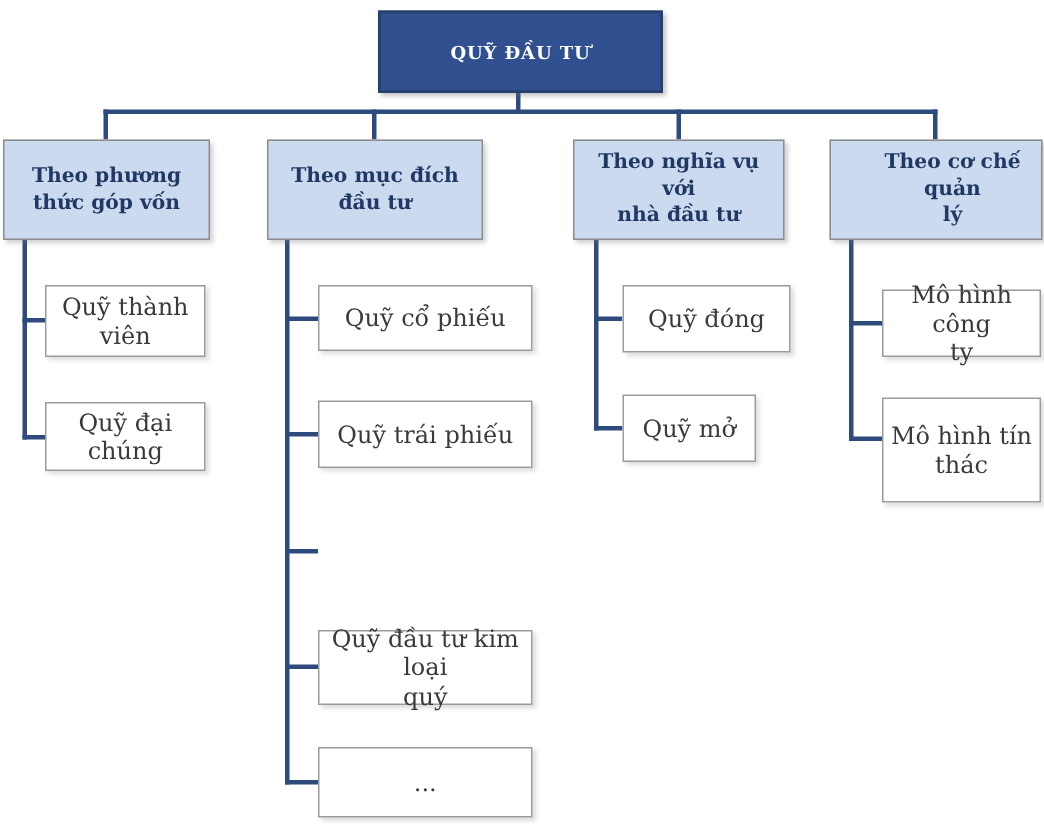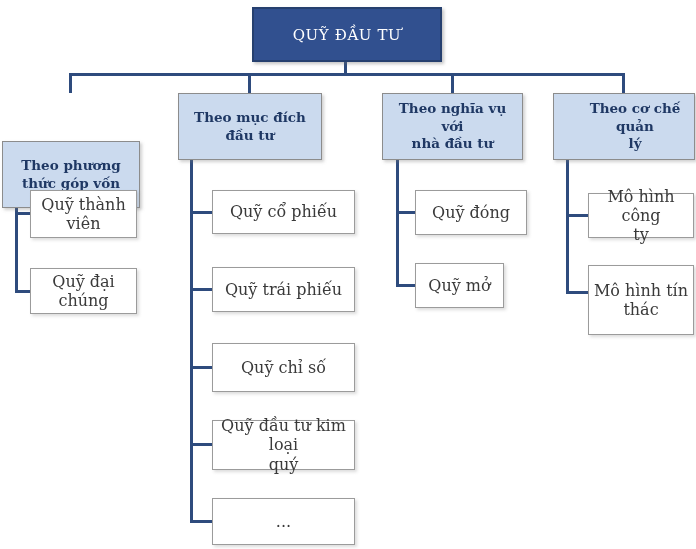--- a/index.html
+++ b/index.html
@@ -9,21 +9,21 @@
   }
   .node{
     position:absolute;box-sizing:border-box;
     display:flex;align-items:center;justify-content:center;
     text-align:center;white-space:pre-line;
   }
   .root{
     background:var(--root-fill,#31508f);
     border:2px solid var(--root-border,#26406f);
     color:var(--root-text,#ffffff);
-    font-weight:normal;font-size:15px;letter-spacing:.6px;
+    font-weight:bold;font-size:12px;letter-spacing:.6px;
     box-shadow:2px 2px 3px rgba(110,110,110,.4);
   }
   .branch{
     background:var(--branch-fill,#cbdaee);
     border:1px solid var(--branch-border,#8c8c8c);
     color:var(--branch-text,#1f3864);
     font-weight:bold;font-size:13.5px;line-height:1.3;
     padding:4px;
     box-shadow:2px 2px 3px rgba(120,120,120,.35);
   }
@@ -63,36 +63,35 @@
   <div class="line" style="left:396px;top:159px;width:3px;height:128px;"></div>
   <div class="line" style="left:396px;top:211px;width:19px;height:3px;"></div>
   <div class="line" style="left:396px;top:284px;width:19px;height:3px;"></div>
 
   <div class="line" style="left:566px;top:159px;width:3px;height:135px;"></div>
   <div class="line" style="left:566px;top:214px;width:22px;height:3px;"></div>
   <div class="line" style="left:566px;top:291px;width:22px;height:3px;"></div>
 
   <div class="node root" style="left:252px;top:7px;width:190px;height:55px;">QUỸ ĐẦU TƯ</div>
 
-  <div class="node branch" style="left:2px;top:93px;width:138px;height:67px;margin-top:48px;">Theo phương
+  <div class="node branch" style="left:2px;top:93px;width:138px;height:67px;">Theo phương
 thức góp vốn</div>
   <div class="node branch" style="left:178px;top:93px;width:144px;height:67px;">Theo mục đích
 đầu tư</div>
   <div class="node branch" style="left:382px;top:93px;width:141px;height:67px;">Theo nghĩa vụ với
 nhà đầu tư</div>
   <div class="node branch" style="left:553px;top:93px;width:142px;height:67px;padding-left:26px;">Theo cơ chế quản
 lý</div>
 
   <div class="node leaf" style="left:30px;top:190px;width:107px;height:48px;">Quỹ thành
 viên</div>
   <div class="node leaf" style="left:30px;top:268px;width:107px;height:46px;">Quỹ đại chúng</div>
 
   <div class="node leaf" style="left:212px;top:267px;width:143px;height:45px;">Quỹ trái phiếu</div>
   <div class="node leaf" style="left:212px;top:190px;width:143px;height:44px;">Quỹ cổ phiếu</div>
-  <div class="node leaf" style="left:212px;top:343px;width:143px;height:49px;">Quỹ chỉ số</div>
   <div class="node leaf" style="left:212px;top:420px;width:143px;height:50px;">Quỹ đầu tư kim loại
 quý</div>
   <div class="node leaf" style="left:212px;top:498px;width:143px;height:47px;">...</div>
 
   <div class="node leaf" style="left:415px;top:190px;width:112px;height:45px;">Quỹ đóng</div>
   <div class="node leaf" style="left:415px;top:263px;width:89px;height:45px;">Quỹ mở</div>
 
   <div class="node leaf" style="left:588px;top:193px;width:106px;height:45px;">Mô hình công
 ty</div>
   <div class="node leaf" style="left:588px;top:265px;width:106px;height:70px;">Mô hình tín

